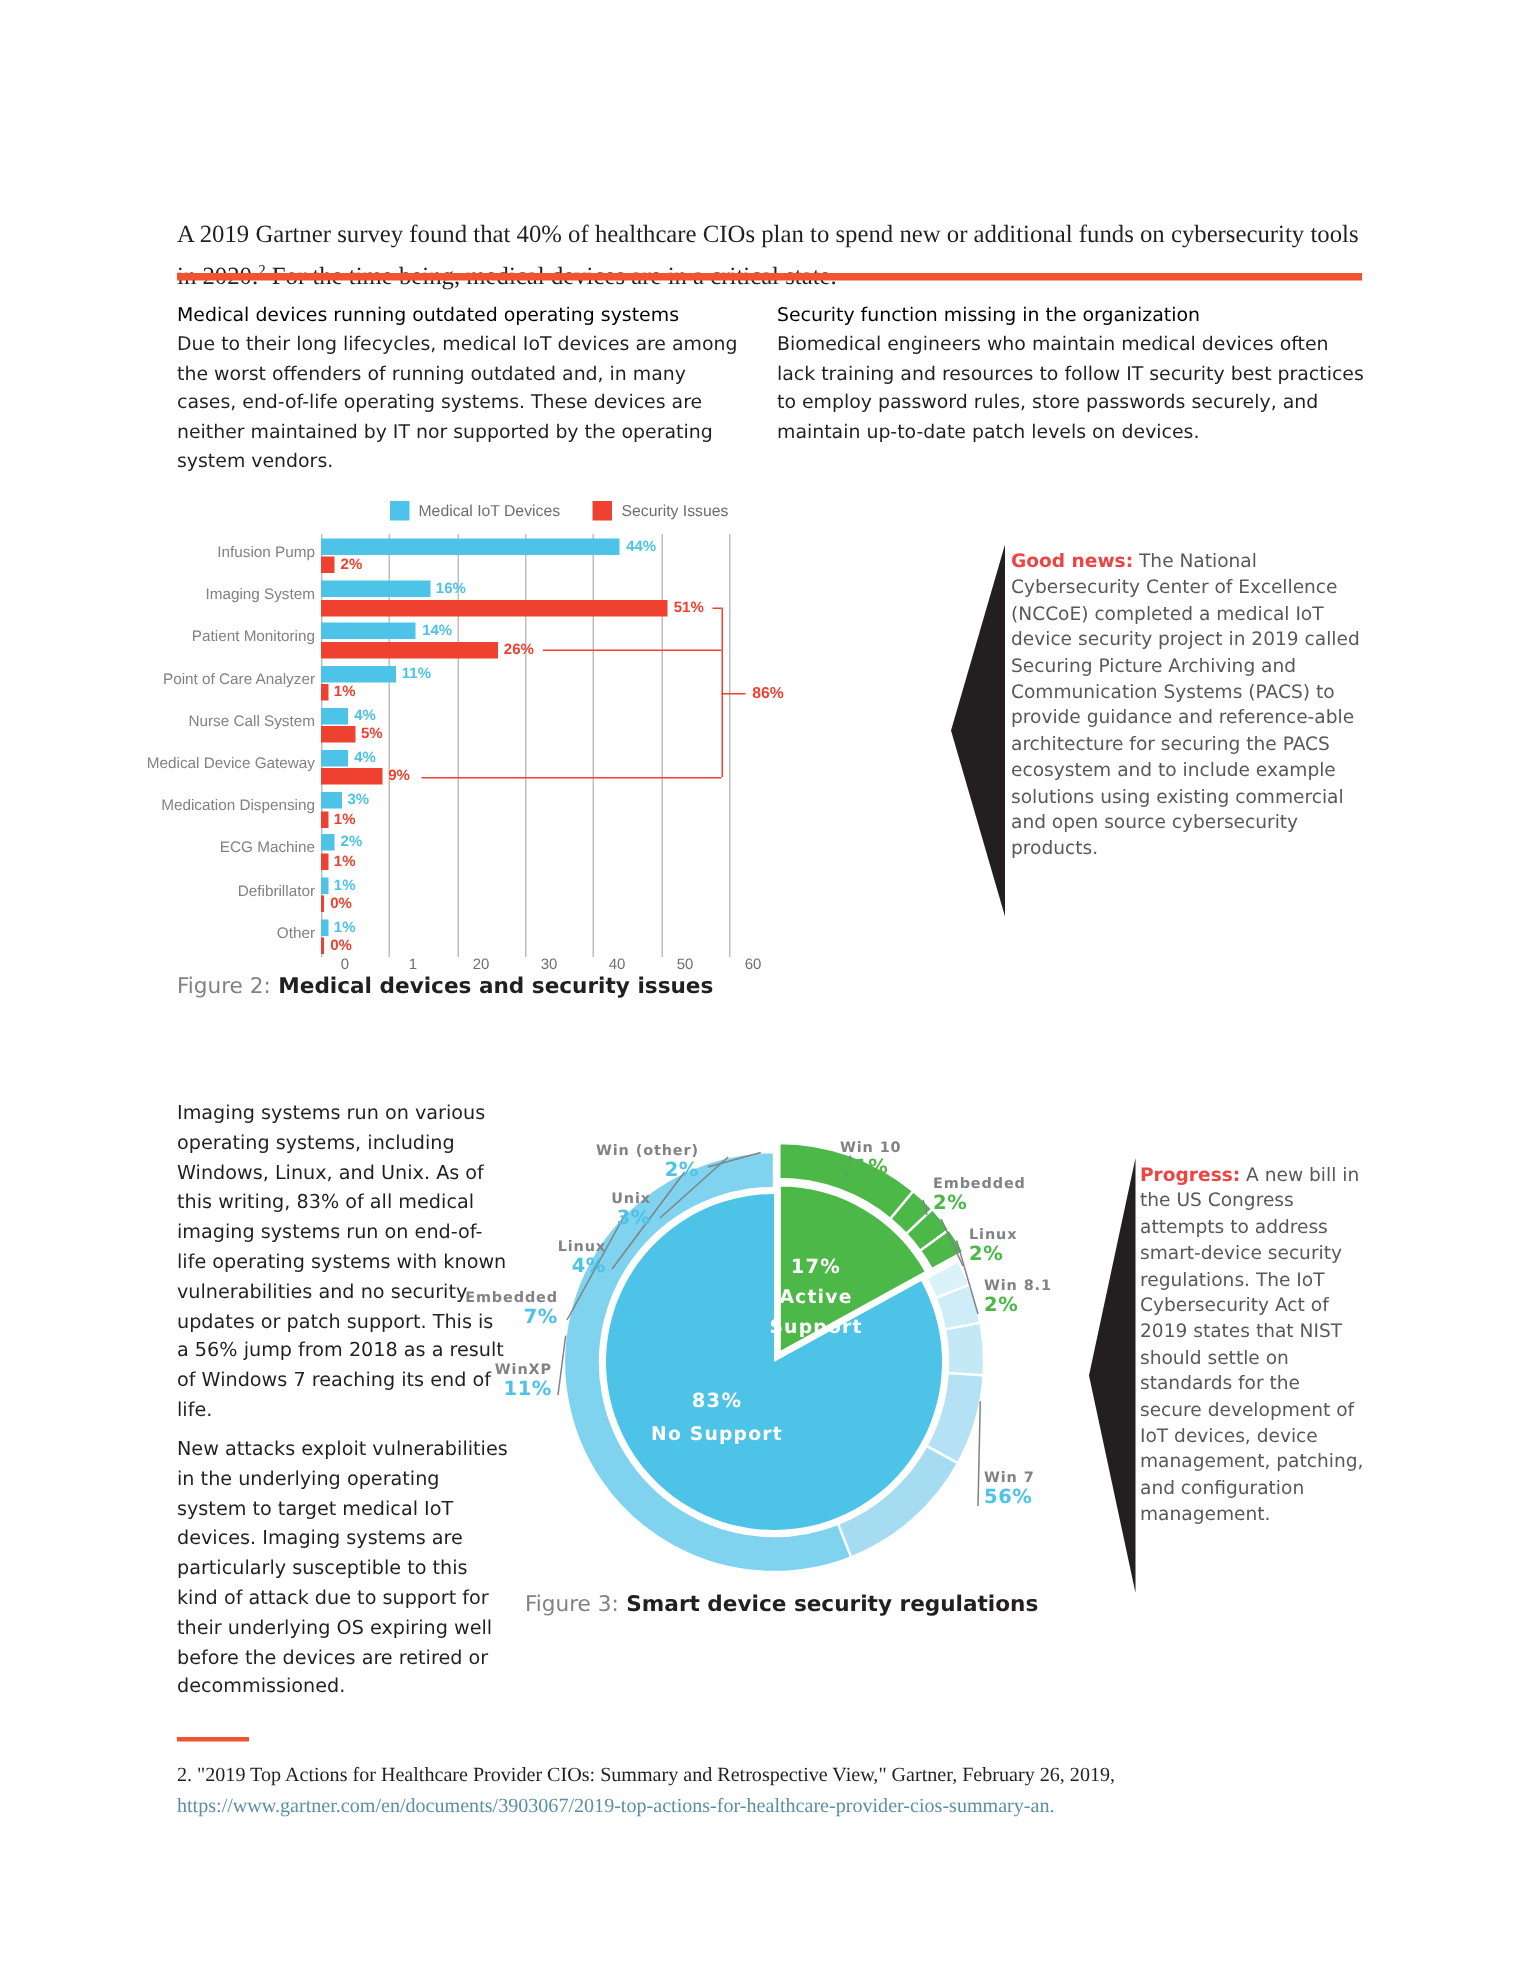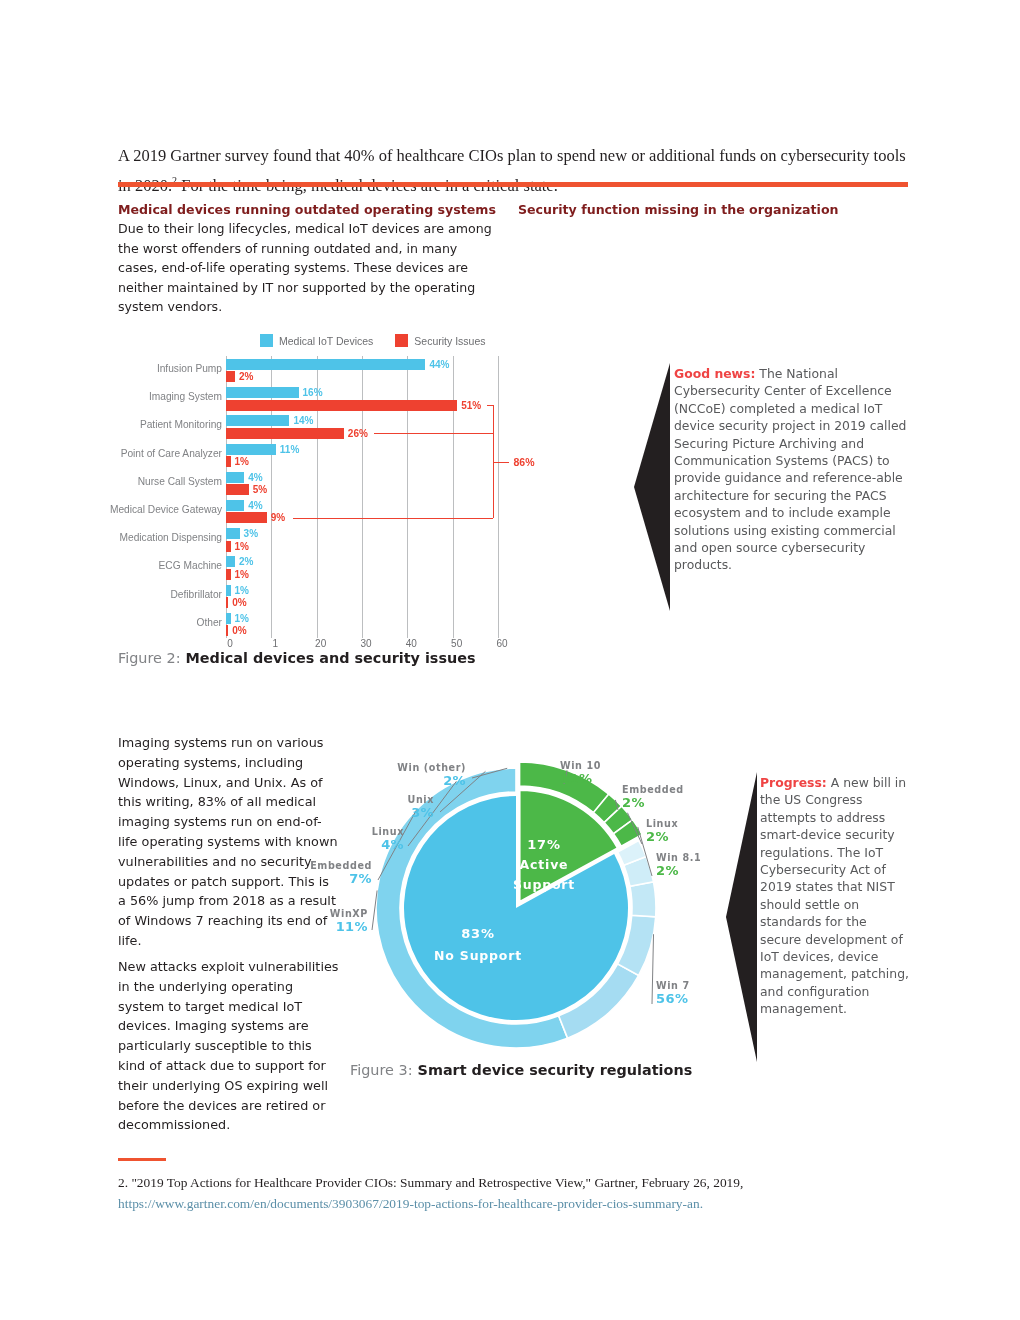--- a/index.html
+++ b/index.html
@@ -22,38 +22,38 @@
     font-size:16.5px;line-height:25px;color:#231f20;
   }
   .lede sup{font-size:10px;vertical-align:super;}
   .rule-orange{
     position:absolute;left:118px;top:182px;width:790px;height:5px;
     background:#ef5330;
   }
 
   
   .col-head{
-    font-size:12.6px;font-weight:bold;color:#7f1d1d;line-height:18px;
+    font-size:12.6px;font-weight:normal;color:#000000;line-height:18px;
     font-family:"DejaVu Sans",sans-serif;
   }
   .col-body{
     font-size:12.6px;line-height:19.6px;color:#231f20;
     font-family:"DejaVu Sans",sans-serif;
   }
   #intro-left{position:absolute;left:118px;top:201px;width:382px;}
   #intro-right{position:absolute;left:518px;top:201px;width:392px;}
 
   
   #barchart{position:absolute;left:118px;top:330px;width:500px;height:320px;}
   .legend{position:absolute;left:112px;top:4px;display:flex;gap:22px;align-items:center;padding-left:30px;}
   .legend .item{display:flex;align-items:center;gap:6px;}
   .legend .swatch{width:13px;height:13px;display:block;}
   .legend .lbl{font-size:10.5px;color:#6d6e71;}
 
-  .plot{position:absolute;left:108px;top:26px;width:272px;height:282px;}
+  .plot{position:absolute;left:96px;top:26px;width:272px;height:282px;}
   .gridline{position:absolute;top:0;width:1px;height:282px;background:#bcbec0;}
   .axis{position:absolute;left:112px;top:308px;width:272px;height:16px;}
   .tick{position:absolute;top:0;font-size:10px;color:#6d6e71;transform:translateX(-50%);}
 
   .rowgroup{position:absolute;left:0;width:272px;height:auto;}
   .cat-label{
     position:absolute;right:276px;width:170px;text-align:right;
     font-size:10.2px;color:#808285;white-space:nowrap;
   }
   .bar{position:absolute;left:0;height:11px;}
@@ -148,20 +148,21 @@
 
   <div class="rule-orange"></div>
 
   <div id="intro-left">
     <div class="col-head">Medical devices running outdated operating systems</div>
     <div class="col-body">Due to their long lifecycles, medical IoT devices are among the worst offenders of running outdated and, in many cases, end-of-life operating systems. These devices are neither maintained by IT nor supported by the operating system vendors.</div>
   </div>
 
   <div id="intro-right">
     <div class="col-head">Security function missing in the organization</div>
+    <div class="col-body">Biomedical engineers who maintain medical devices often lack training and resources to follow IT security best practices to employ password rules, store passwords securely, and maintain up-to-date patch levels on devices.</div>
   </div>
 
   <div id="barchart">
     <div class="legend">
       <div class="item">
         <span class="swatch" style="background:#4ec3e8"></span>
         <span class="lbl">Medical IoT Devices</span>
       </div>
       <div class="item">
         <span class="swatch" style="background:#ee4130"></span>

